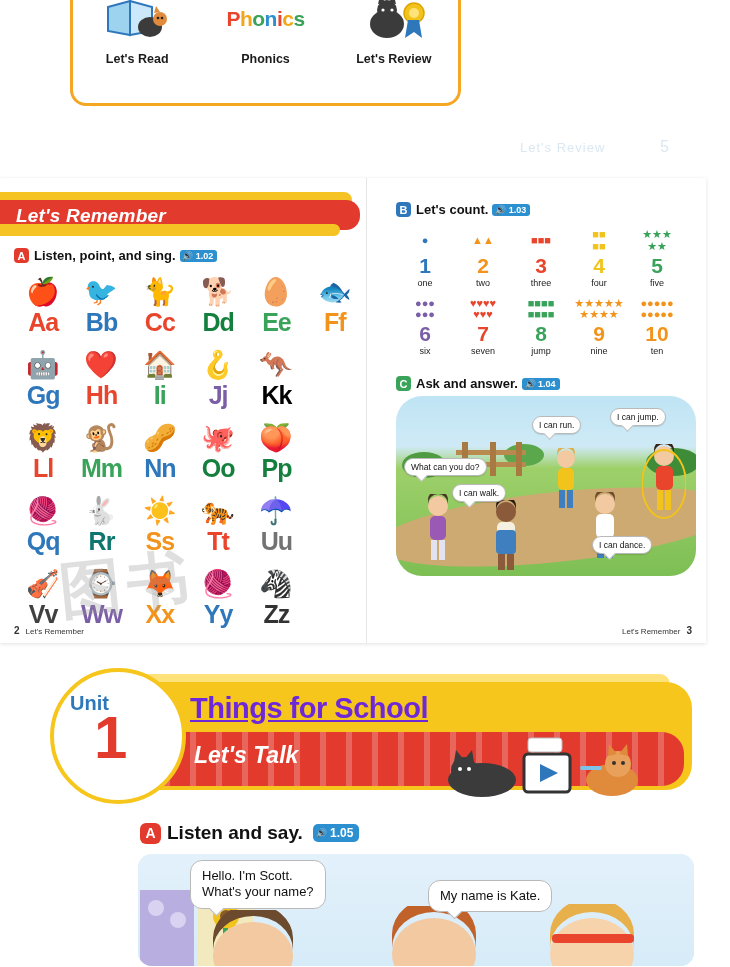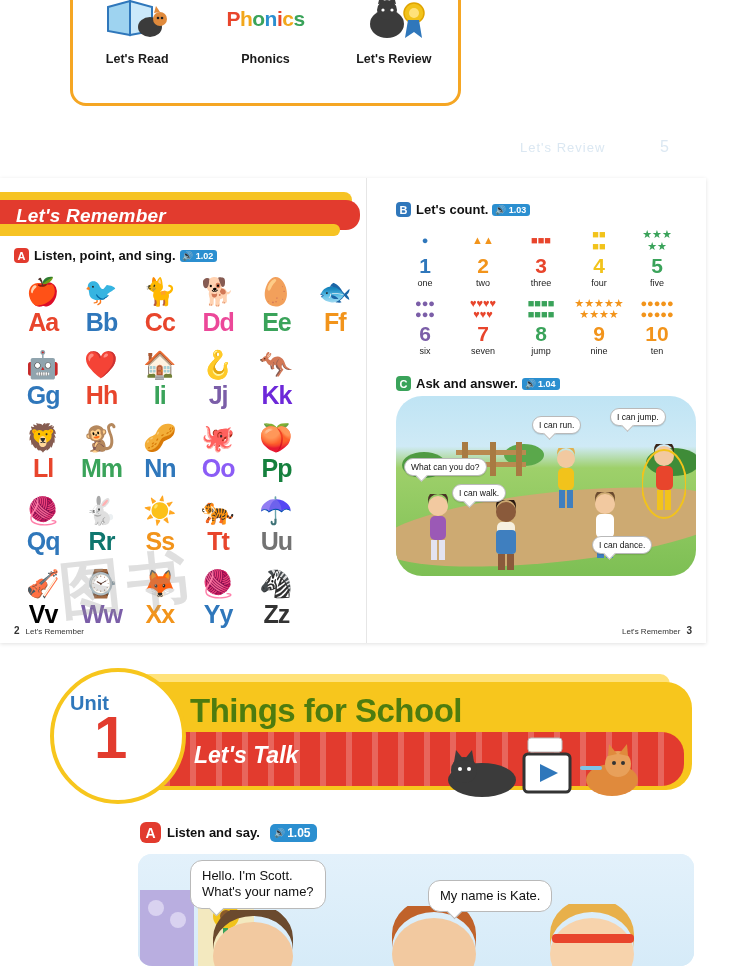--- a/index.html
+++ b/index.html
@@ -79,26 +79,26 @@
 
   
   .unitpage{position:absolute;left:42px;top:660px;width:650px;height:310px;background:#fff;}
   .unit-ribbon{position:absolute;left:88px;top:22px;width:562px;height:108px;background:#f7c61d;border-radius:10px 26px 26px 10px;}
   .unit-ribbon-top{position:absolute;left:88px;top:14px;width:540px;height:18px;background:#ffe27a;border-radius:10px 10px 0 0;}
   .unit-red{position:absolute;left:96px;top:72px;width:546px;height:54px;background:#e23b2e;border-radius:8px 22px 22px 8px;}
   .unit-red .stripes{position:absolute;inset:0;border-radius:8px 22px 22px 8px;overflow:hidden;opacity:.22;background:repeating-linear-gradient(90deg,#fff 0 6px,transparent 6px 26px);}
   .unit-circle{position:absolute;left:8px;top:8px;width:128px;height:128px;border-radius:50%;background:#fff;border:4px solid #f7c61d;}
   .unit-word{position:absolute;left:28px;top:32px;color:#2f77bb;font-size:20px;font-weight:bold;}
   .unit-num{position:absolute;left:52px;top:48px;color:#e23b2e;font-size:60px;font-weight:bold;line-height:1;}
-  .unit-title{position:absolute;left:148px;top:32px;color:#4d7c0f;font-size:33px;font-weight:bold;letter-spacing:-.5px;}
+  .unit-title{position:absolute;left:148px;top:32px;color:#6d28d9;font-size:29px;font-weight:bold;letter-spacing:-.5px;text-decoration:underline;}
   .lets-talk{position:absolute;left:152px;top:82px;color:#fff;font-size:23px;font-weight:bold;font-style:italic;}
 
   .listen-row{position:absolute;left:98px;top:162px;display:flex;align-items:center;gap:6px;}
   .listen-row .big-badge{width:21px;height:21px;border-radius:6px;background:#e23b2e;color:#fff;font-size:14px;font-weight:bold;display:flex;align-items:center;justify-content:center;}
-  .listen-txt{font-size:13px;font-weight:bold;color:#111;}
+  .listen-txt{font-size:19px;font-weight:bold;color:#111;}
 
   .dialog{position:absolute;left:96px;top:194px;width:556px;height:112px;border-radius:14px;overflow:hidden;background:linear-gradient(#dff0fa,#cfe8f7);}
   .dbubble{position:absolute;background:#fff;border:1px solid #b9b9b9;border-radius:12px;font-size:13px;padding:7px 11px;color:#111;line-height:1.25;}
   .dbubble:after{content:"";position:absolute;left:20px;bottom:-6px;width:10px;height:10px;background:#fff;border-right:1px solid #b9b9b9;border-bottom:1px solid #b9b9b9;transform:rotate(45deg);}
 </style>
 </head>
 <body>
 
 <div class="page">
 
@@ -175,21 +175,21 @@
         <div class="alpha-cell">
             <div class="alpha-pic">🐦</div>
             <div class="alpha-txt" style="color:#2f77bb">Bb</div>
           </div>
         <div class="alpha-cell">
             <div class="alpha-pic">🐈</div>
             <div class="alpha-txt" style="color:#e8452c">Cc</div>
           </div>
         <div class="alpha-cell">
             <div class="alpha-pic">🐕</div>
-            <div class="alpha-txt" style="color:#ec4899">Dd</div>
+            <div class="alpha-txt" style="color:#15803d">Dd</div>
           </div>
         <div class="alpha-cell">
             <div class="alpha-pic">🥚</div>
             <div class="alpha-txt" style="color:#3aa35a">Ee</div>
           </div>
         <div class="alpha-cell">
             <div class="alpha-pic">🐟</div>
             <div class="alpha-txt" style="color:#f2941b">Ff</div>
           </div>
       </div>
@@ -205,40 +205,40 @@
         <div class="alpha-cell">
             <div class="alpha-pic">🏠</div>
             <div class="alpha-txt" style="color:#3aa35a">Ii</div>
           </div>
         <div class="alpha-cell">
             <div class="alpha-pic">🪝</div>
             <div class="alpha-txt" style="color:#7b5ea8">Jj</div>
           </div>
         <div class="alpha-cell">
             <div class="alpha-pic">🦘</div>
-            <div class="alpha-txt" style="color:#6d28d9">Kk</div>
+            <div class="alpha-txt" style="color:#000000">Kk</div>
           </div>
         <div class="alpha-cell"></div>
       </div>
       <div class="alpha-row">
         <div class="alpha-cell">
             <div class="alpha-pic">🦁</div>
             <div class="alpha-txt" style="color:#e8452c">Ll</div>
           </div>
         <div class="alpha-cell">
             <div class="alpha-pic">🐒</div>
             <div class="alpha-txt" style="color:#3aa35a">Mm</div>
           </div>
         <div class="alpha-cell">
             <div class="alpha-pic">🥜</div>
             <div class="alpha-txt" style="color:#2f77bb">Nn</div>
           </div>
         <div class="alpha-cell">
             <div class="alpha-pic">🐙</div>
-            <div class="alpha-txt" style="color:#8b5cf6">Oo</div>
+            <div class="alpha-txt" style="color:#15803d">Oo</div>
           </div>
         <div class="alpha-cell">
             <div class="alpha-pic">🍑</div>
             <div class="alpha-txt" style="color:#15803d">Pp</div>
           </div>
         <div class="alpha-cell"></div>
       </div>
       <div class="alpha-row">
         <div class="alpha-cell">
             <div class="alpha-pic">🧶</div>
@@ -258,21 +258,21 @@
           </div>
         <div class="alpha-cell">
             <div class="alpha-pic">☂️</div>
             <div class="alpha-txt" style="color:#737373">Uu</div>
           </div>
         <div class="alpha-cell"></div>
       </div>
       <div class="alpha-row">
         <div class="alpha-cell">
             <div class="alpha-pic">🎻</div>
-            <div class="alpha-txt" style="color:#000000">Vv</div>
+            <div class="alpha-txt" style="color:#404040">Vv</div>
           </div>
         <div class="alpha-cell">
             <div class="alpha-pic">⌚</div>
             <div class="alpha-txt" style="color:#7b5ea8">Ww</div>
           </div>
         <div class="alpha-cell">
             <div class="alpha-pic">🦊</div>
             <div class="alpha-txt" style="color:#f2941b">Xx</div>
           </div>
         <div class="alpha-cell">

